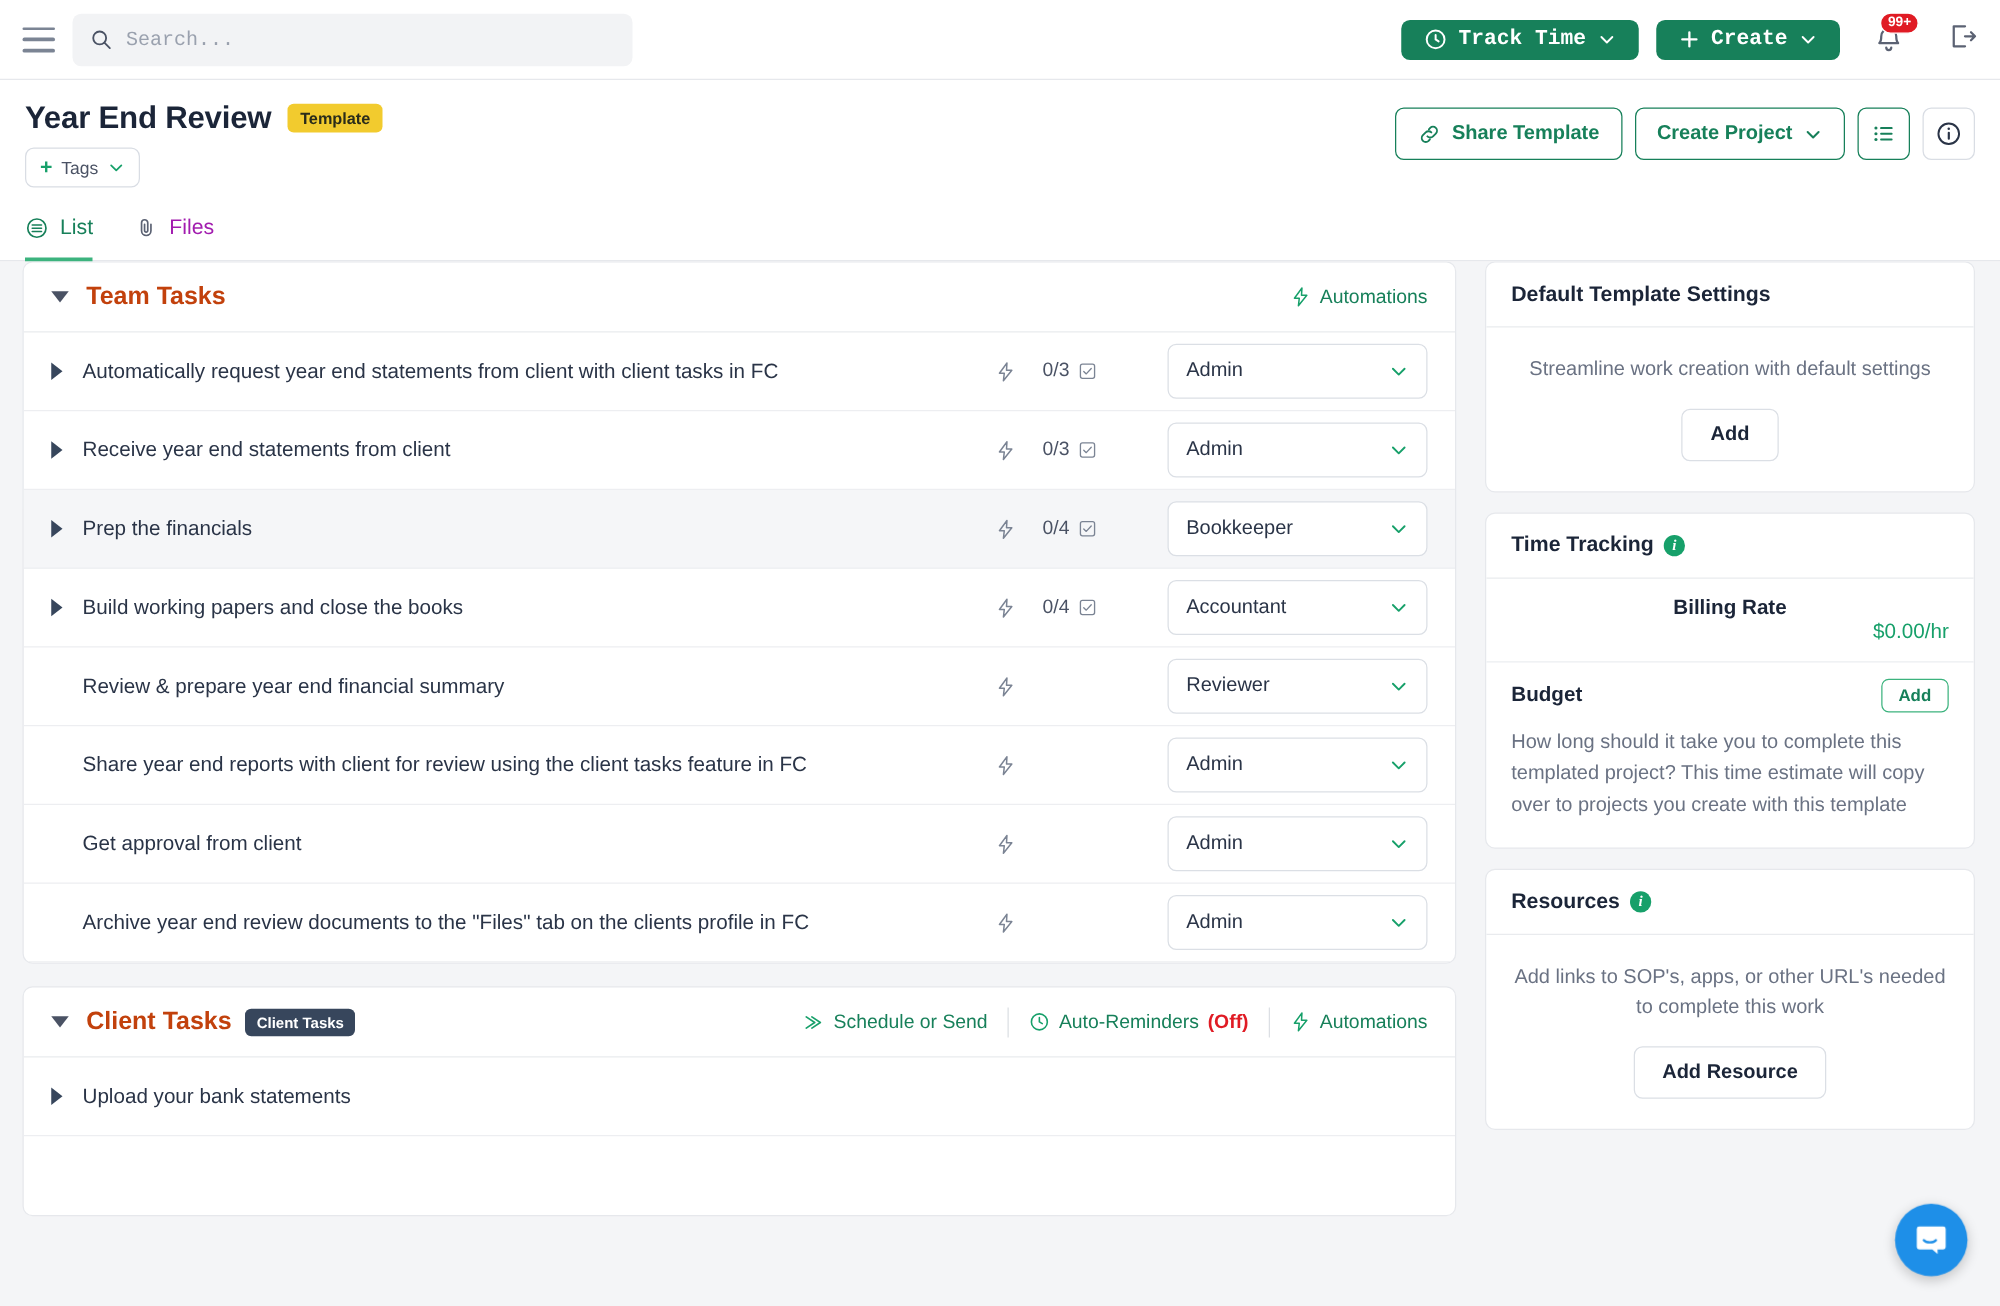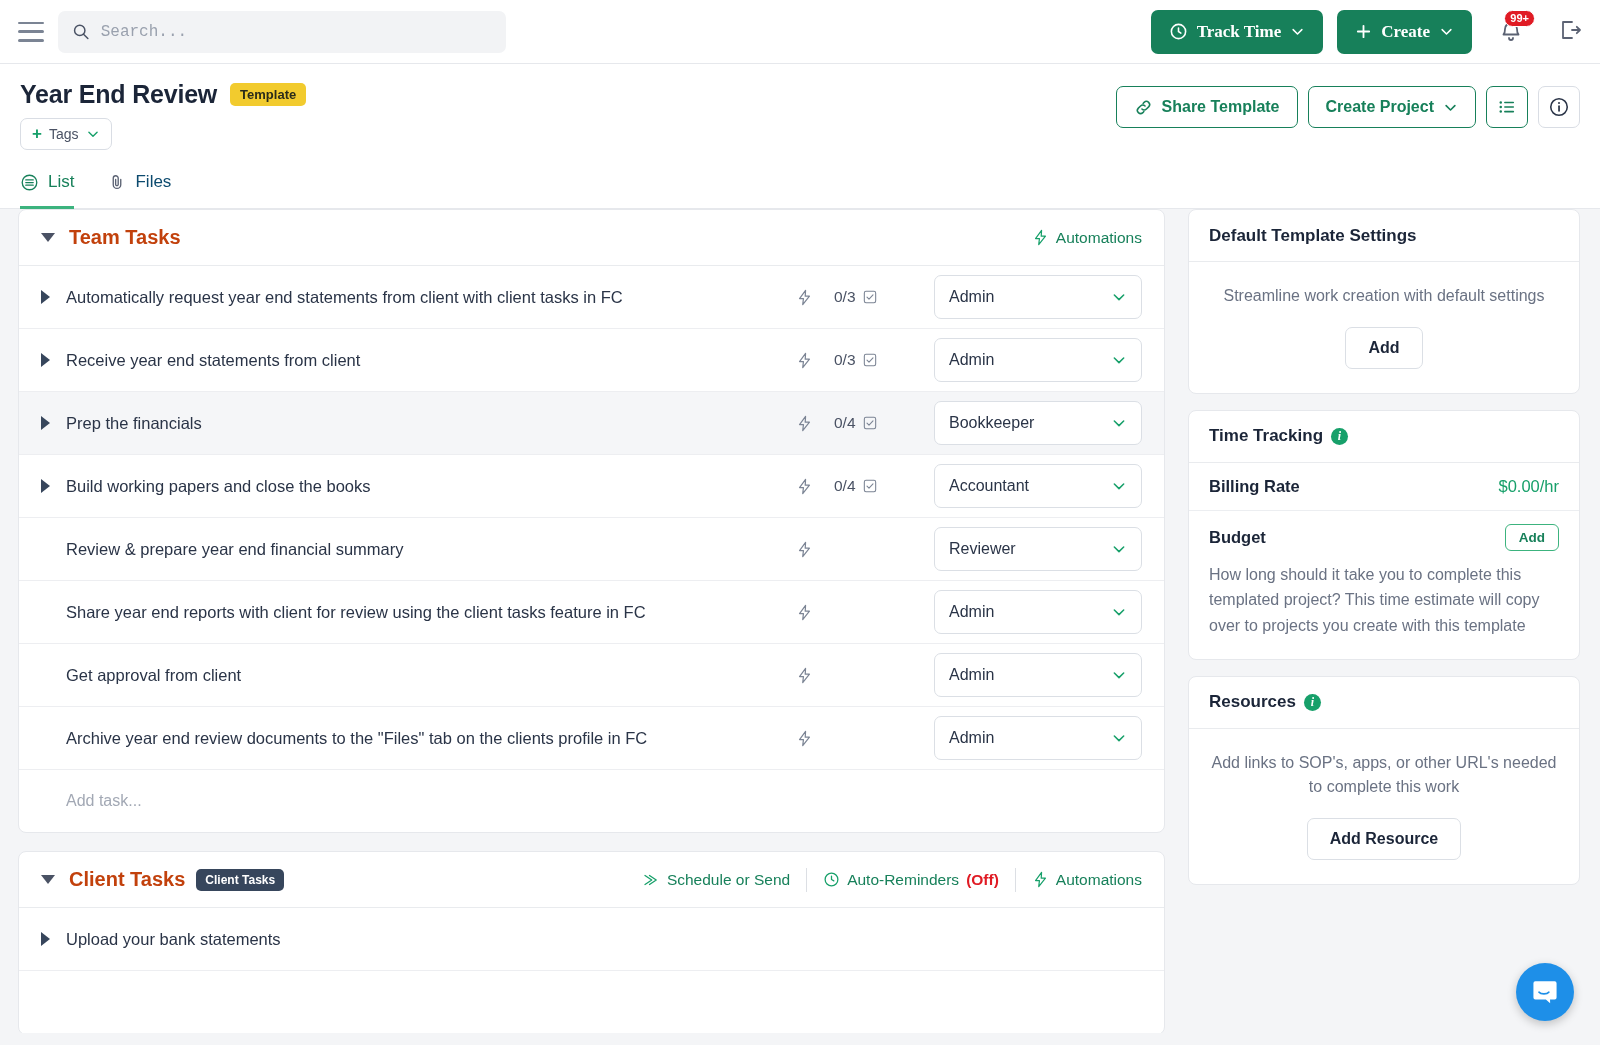--- a/index.html
+++ b/index.html
@@ -45,25 +45,25 @@
 
   .topbar-right {
     margin-left: auto;
     display: flex; align-items: center; gap: 14px;
   }
   .btn-green {
     background: #17805a;
     color: #fff;
     border: none;
     border-radius: 7px;
-    height: 44px;
+    height: 32px;
     padding: 0 18px;
     font-size: 17px;
     font-weight: bold;
-    font-family: Liberation Serif, serif;
+    font-family: Liberation Mono, monospace;
     display: flex; align-items: center; gap: 9px;
     cursor: pointer;
   }
   .bell-wrap { position: relative; width: 34px; height: 34px; display:flex; align-items:center; justify-content:center; cursor:pointer; margin-left: 8px;}
   .badge {
     position: absolute; top: -5px; right: -7px;
     background: #e01b24; color: #fff;
     font-size: 11px; font-weight: bold;
     border-radius: 10px;
     padding: 1px 5px;
@@ -132,21 +132,21 @@
 
   
   .tabs {
     display: flex; align-items: center; gap: 34px;
     margin-top: 22px;
   }
   .tab {
     display: flex; align-items: center; gap: 9px;
     padding-bottom: 14px;
     font-size: 17px;
-    color: #0c4a6e;
+    color: #a21caf;
     cursor: pointer;
     border-bottom: 3px solid transparent;
     margin-bottom: -1px;
   }
   .tab.active { color: #17805a; border-bottom-color: #3cb37e; }
 
   
   .body {
     display: flex;
     height: calc(1045px - 64px - 157px);
@@ -271,20 +271,21 @@
     border-radius: 7px;
     height: 42px; padding: 0 22px;
     font-size: 16px; font-weight: bold; color: #1b2538;
     font-family: "Liberation Sans", sans-serif;
     cursor: pointer;
   }
   .row-line {
     display: flex; align-items: center;
     padding: 14px 20px;
     border-bottom: 1px solid #eceef1;
+    flex-direction: column;
   }
   .row-label { font-size: 16.5px; font-weight: bold; color: #1b2538; }
   .row-value { margin-left: auto; font-size: 16.5px; color: #17a06a; }
   .btn-mini {
     margin-left: auto;
     border: 1px solid #3cb37e; background: #fff;
     color: #17805a; border-radius: 6px;
     font-size: 13.5px; font-weight: bold;
     padding: 5px 13px;
     font-family: "Liberation Sans", sans-serif;
@@ -607,21 +608,20 @@
           </div>
           <div class="sub-count"></div>
           <div class="assignee">
             <span>Admin</span>
             <svg class="chev" width="16" height="16" viewBox="0 0 24 24" fill="none">
                 <path d="M5 9l7 7 7-7" stroke="#17a06a" stroke-width="2.3" stroke-linecap="round" stroke-linejoin="round"></path>
               </svg>
           </div>
         </div>
 
-        <div class="add-task-row">Add task...</div>
       </div>
     </div>
 
     <div class="card" style="margin-top:18px;">
       <div class="section-head">
         <div class="caret-down"></div>
         <div class="section-title">Client Tasks</div>
         <div class="chip-dark">Client Tasks</div>
         <div class="sec-actions">
           <div class="sec-link">

